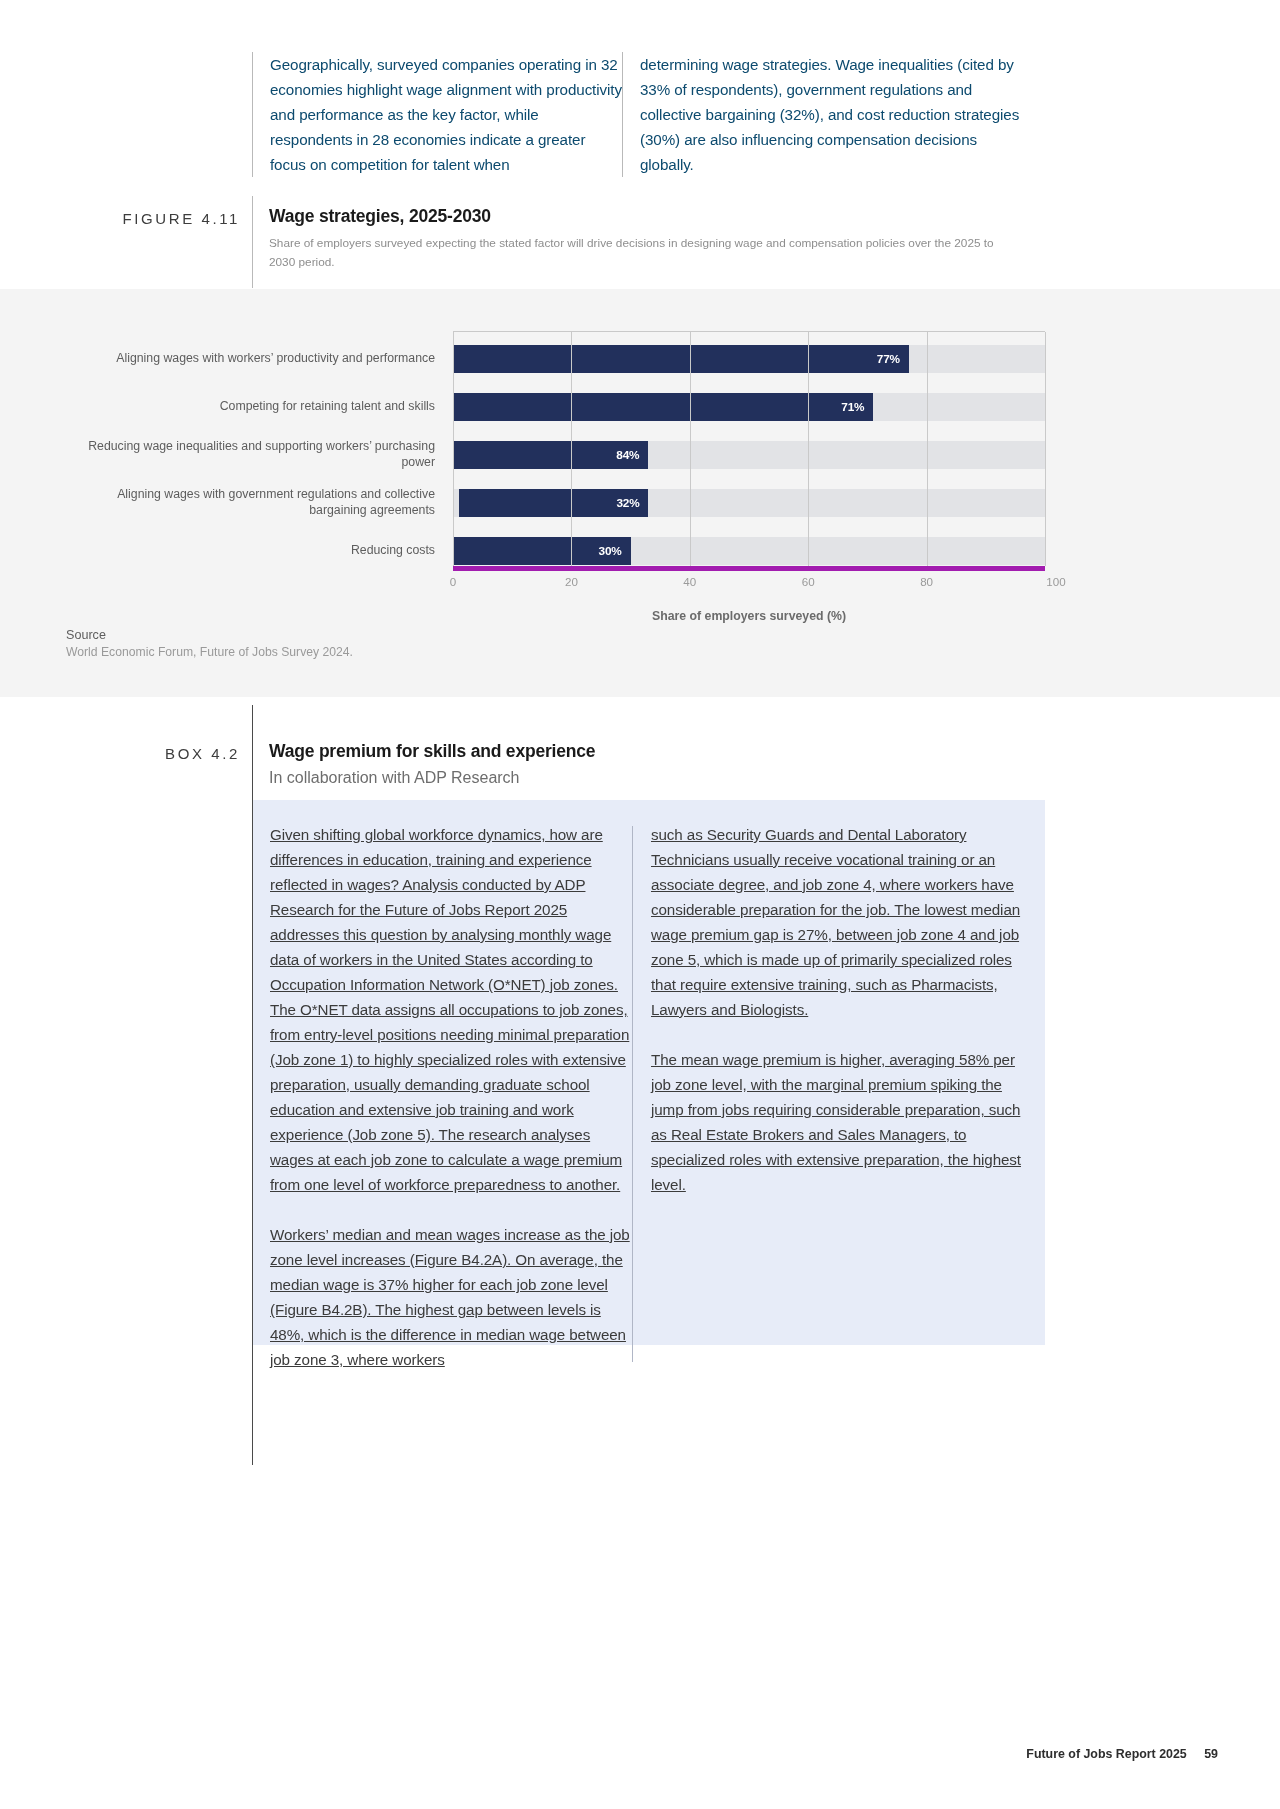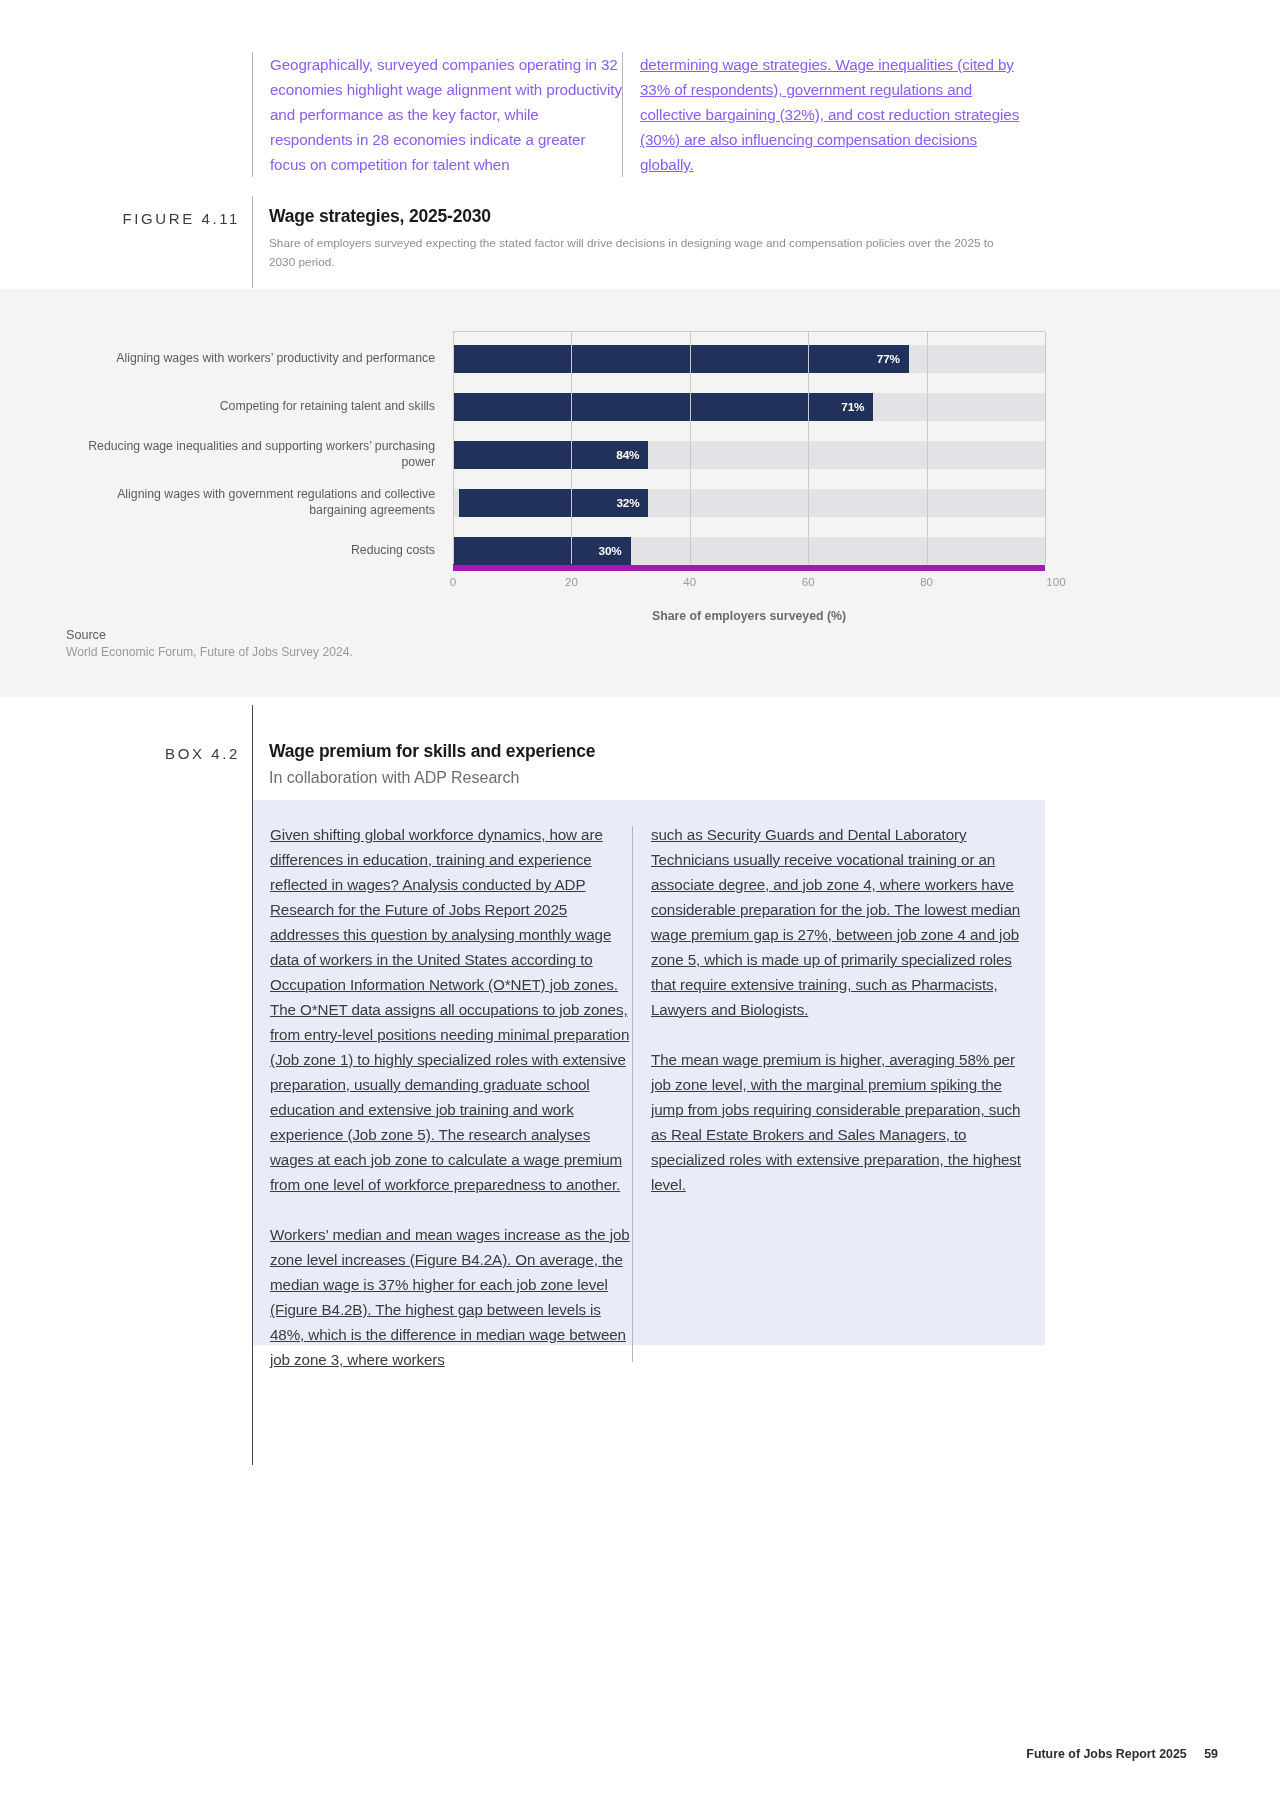--- a/index.html
+++ b/index.html
@@ -27,25 +27,25 @@
   }
   #intro .rule-left {
     width: 1px;
     background: #b9b9b9;
     align-self: stretch;
     flex: 0 0 1px;
   }
   #intro .col {
     font-size: 15.2px;
     line-height: 25px;
-    color: #8b5cf6;
+    color: #0c4a6e;
     letter-spacing: -0.1px;
   }
   #intro .col.first { width: 352px; padding-left: 17px; }
-  #intro .col.second { width: 380px; padding-left: 17px; text-decoration: underline; }
+  #intro .col.second { width: 380px; padding-left: 17px; }
 
   
   #figure-head {
     position: absolute;
     left: 92px;
     top: 196px;
     width: 960px;
     height: 92px;
   }
   #figure-head .fig-rule {
@@ -119,21 +119,21 @@
     color: #5d5d5d;
   }
 
   .plot {
     position: absolute;
     left: 365px;
     top: 0px;
     width: 592px;
     height: 240px;
     border-top: 1px solid #c9c9c9;
-    border-bottom: 7px solid #a21caf;
+    border-bottom: 5px solid #a21caf;
     box-sizing: border-box;
   }
   .plot .vgrid {
     position: absolute;
     top: 0;
     bottom: 0;
     width: 1px;
     background: #c9c9c9;
   }
   .rows {

